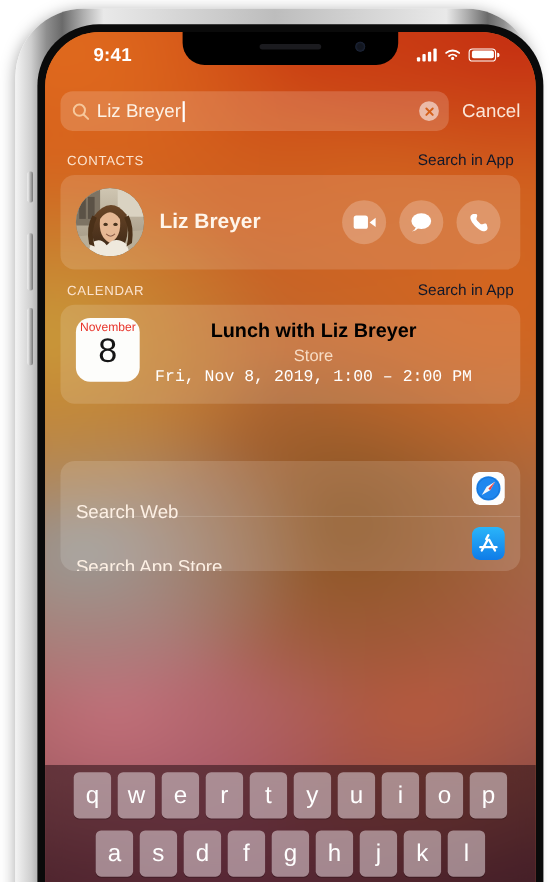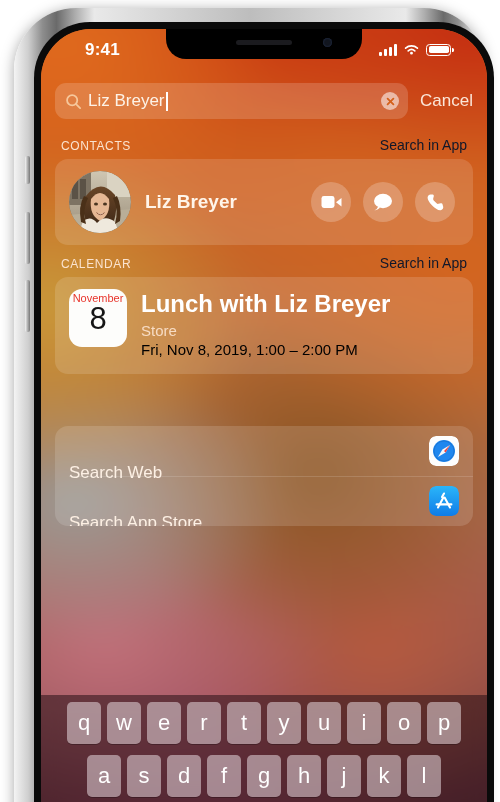--- a/index.html
+++ b/index.html
@@ -286,20 +286,21 @@
     display: flex;
     align-items: center;
     justify-content: center;
   }
 
   
   #calendar-card-row {
     display: flex;
     align-items: flex-start;
     padding: 12px 2px 16px 14px;
+    text-align: center;
   }
   #cal-icon {
     width: 58px; height: 58px;
     border-radius: 13px;
     background: #fdfdfb;
     flex: 0 0 auto;
     display: flex;
     flex-direction: column;
     align-items: center;
     justify-content: flex-start;
@@ -312,33 +313,34 @@
     line-height: 1;
   }
   #cal-day {
     font-size: 31px;
     color: #151515;
     line-height: 1.02;
     margin-top: -1px;
   }
   #cal-text { margin-left: 14px; padding-top: 1px; }
   #event-title {
-    font-size: 24px;
+    font-size: 18px;
     font-weight: bold;
-    color: #ffffff;
+    color: #000000;
     margin-bottom: 4px;
   }
   #event-location {
     font-size: 15px;
     color: #f7dcc4;
     margin-bottom: 2px;
   }
   #event-time {
     font-size: 15px;
-    color: #000000;
+    color: #ffffff;
+    font-family: Liberation Mono, monospace;
   }
 
   
   #suggestions-card {
     margin-top: 52px;
   }
   .suggest-row {
     display: flex;
     align-items: center;
     justify-content: space-between;

